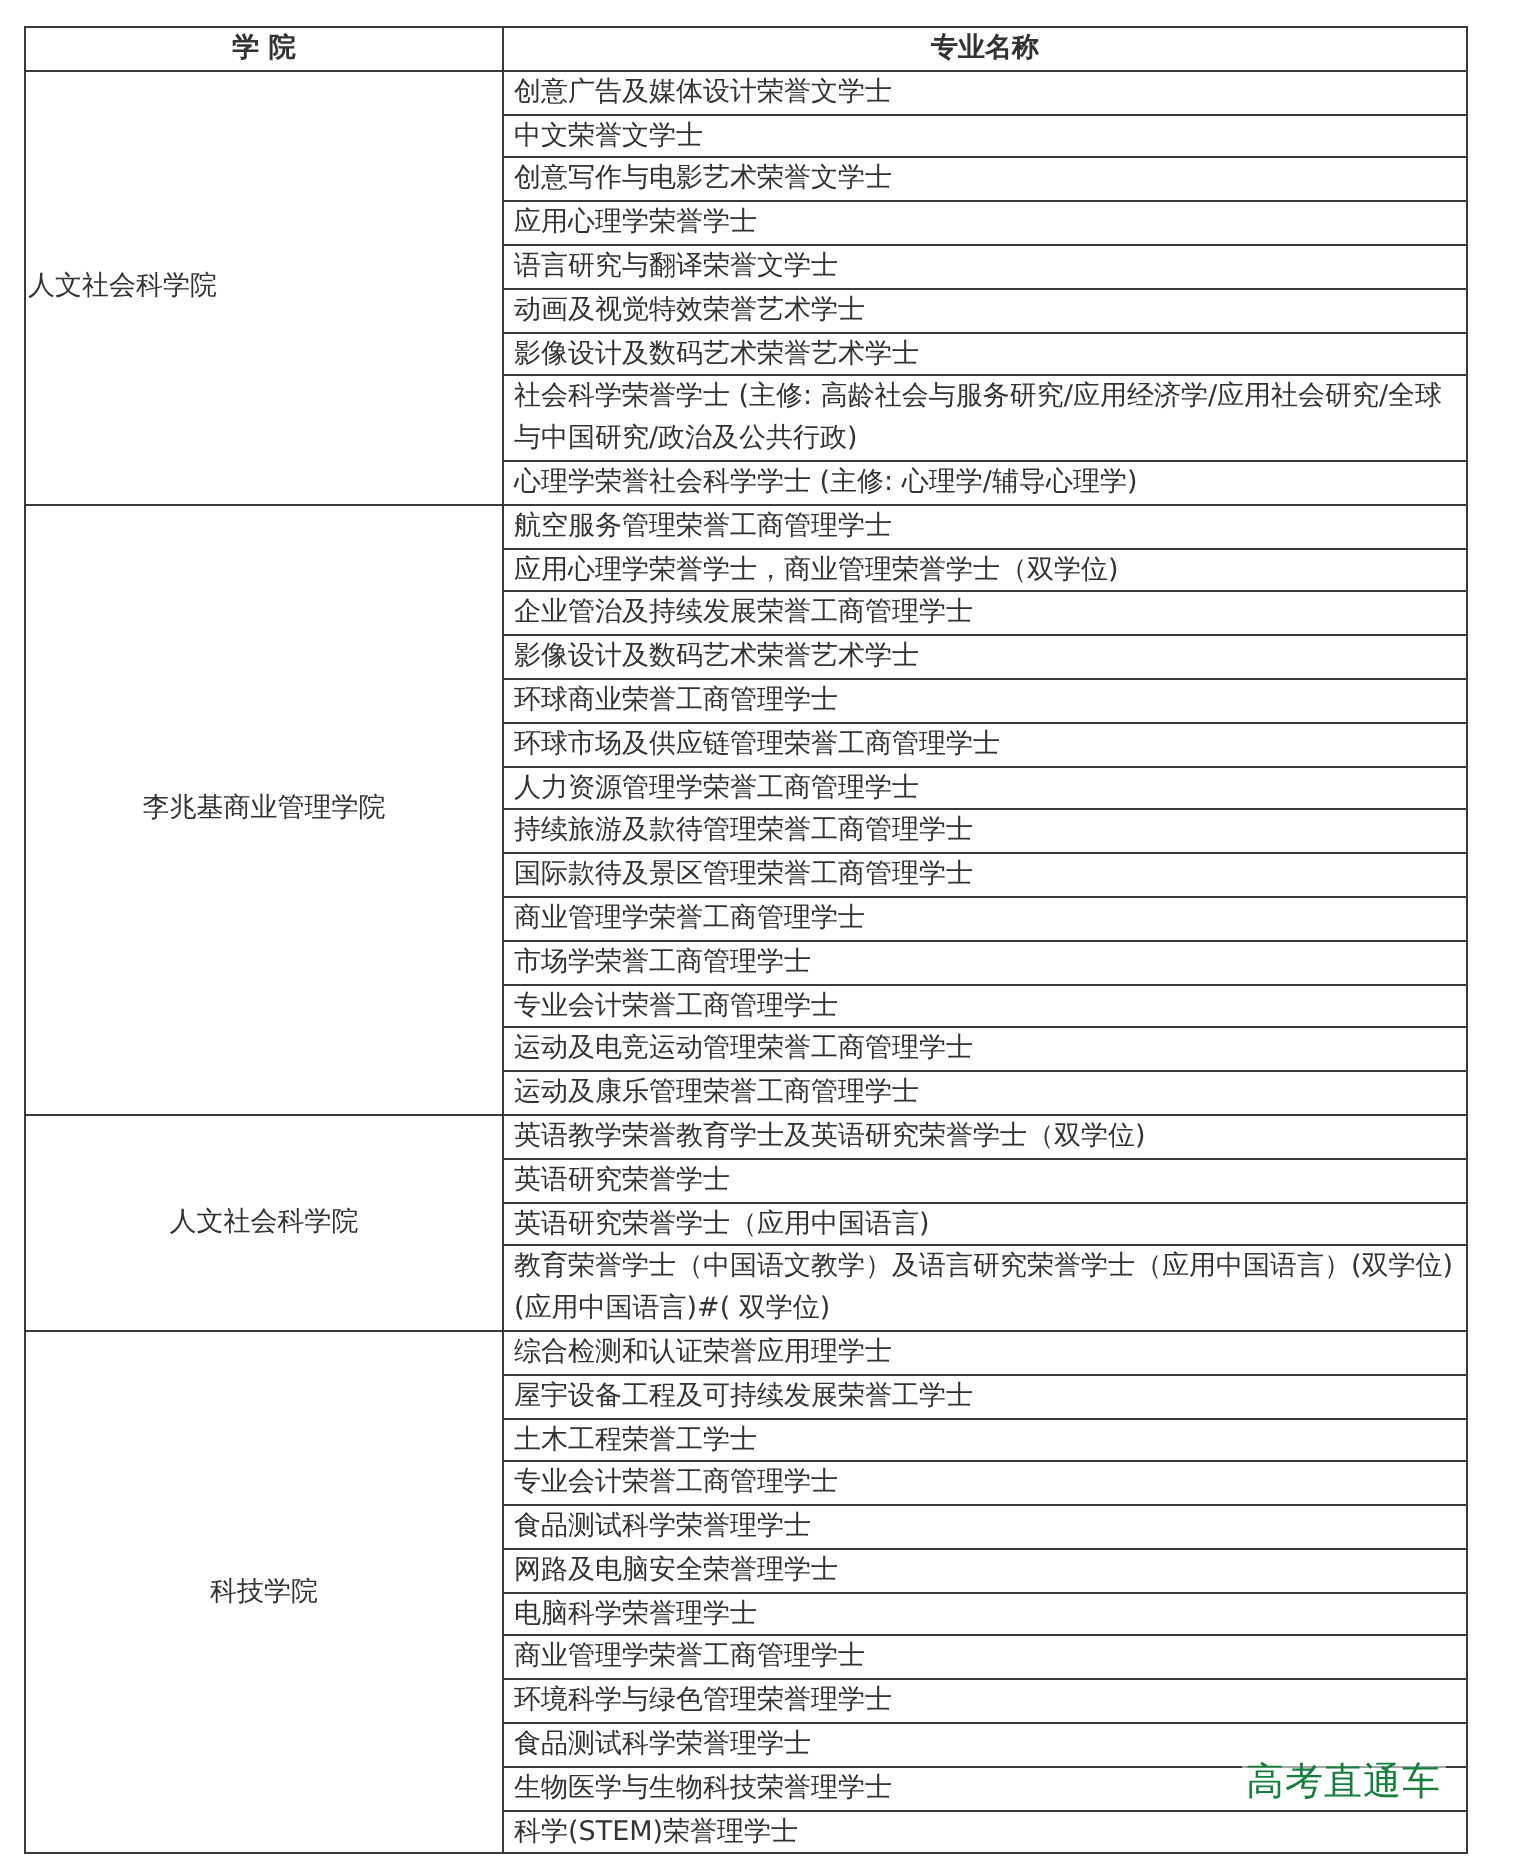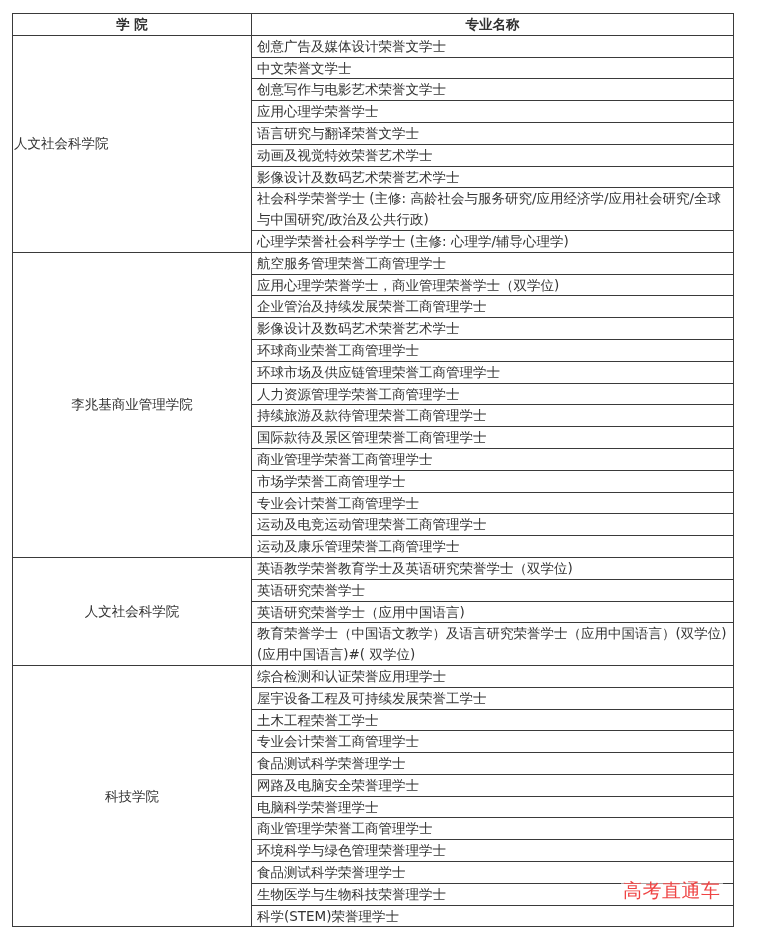--- a/index.html
+++ b/index.html
@@ -53,21 +53,21 @@
     text-align: left;
     padding-left: 5px;
     padding-right: 4px;
   }
   tr.single td.major { height: 20px; }
   .watermark {
     position: absolute;
     left: 621px;
     top: 878px;
     font-size: 19px;
-    color: #ef4444;
+    color: #15803d;
     letter-spacing: 0.5px;
     background: rgba(255,255,255,0.55);
     padding: 0 2px;
   }
 </style>
 </head>
 <body>
 
 <div class="table-wrap">
   <table>

